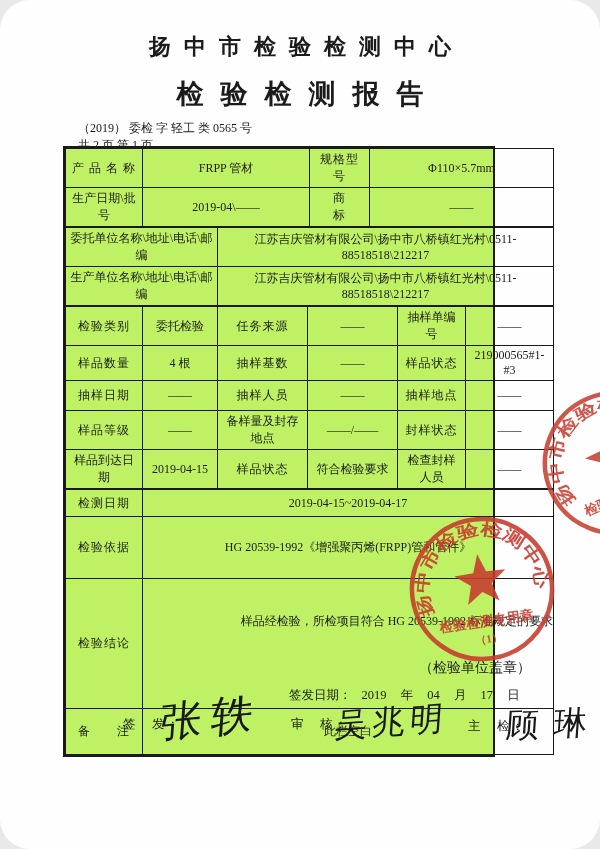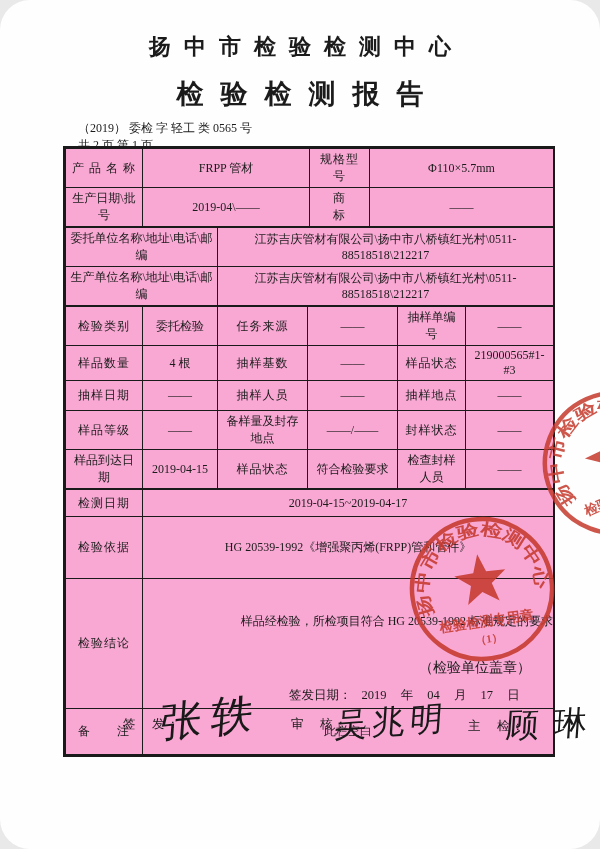--- a/index.html
+++ b/index.html
@@ -20,22 +20,22 @@
     position:absolute; top:76px; left:0; width:100%;
     text-align:center; font-size:27px; font-weight:bold;
     letter-spacing:17px; text-indent:17px;
   }
   .subhead {
     position:absolute; top:120px; left:78px; width:462px;
     display:flex; justify-content:space-between; font-size:12px;flex-direction:column;
   }
   
   .tablewrap {
-    position:absolute; left:63px; top:146px; width:492px;
-    border:2px solid #1a1a1a; background:#f9a8d4;
+    position:absolute; left:63px; top:146px; width:432px;
+    border:2px solid #1a1a1a; background:#bef264;
   }
   table.t { width:100%; border-collapse:collapse; table-layout:fixed; }
   table.t td {
     border:1px solid #1a1a1a; text-align:center; vertical-align:middle;
     font-size:12px; padding:2px 4px; overflow:hidden;
   }
   td.lbl { letter-spacing:1px; }
   td.sm  { font-size:10.5px; letter-spacing:0; }
   td.left { text-align:left; padding-left:8px; }
   td.num { font-size:10px; letter-spacing:0; }

